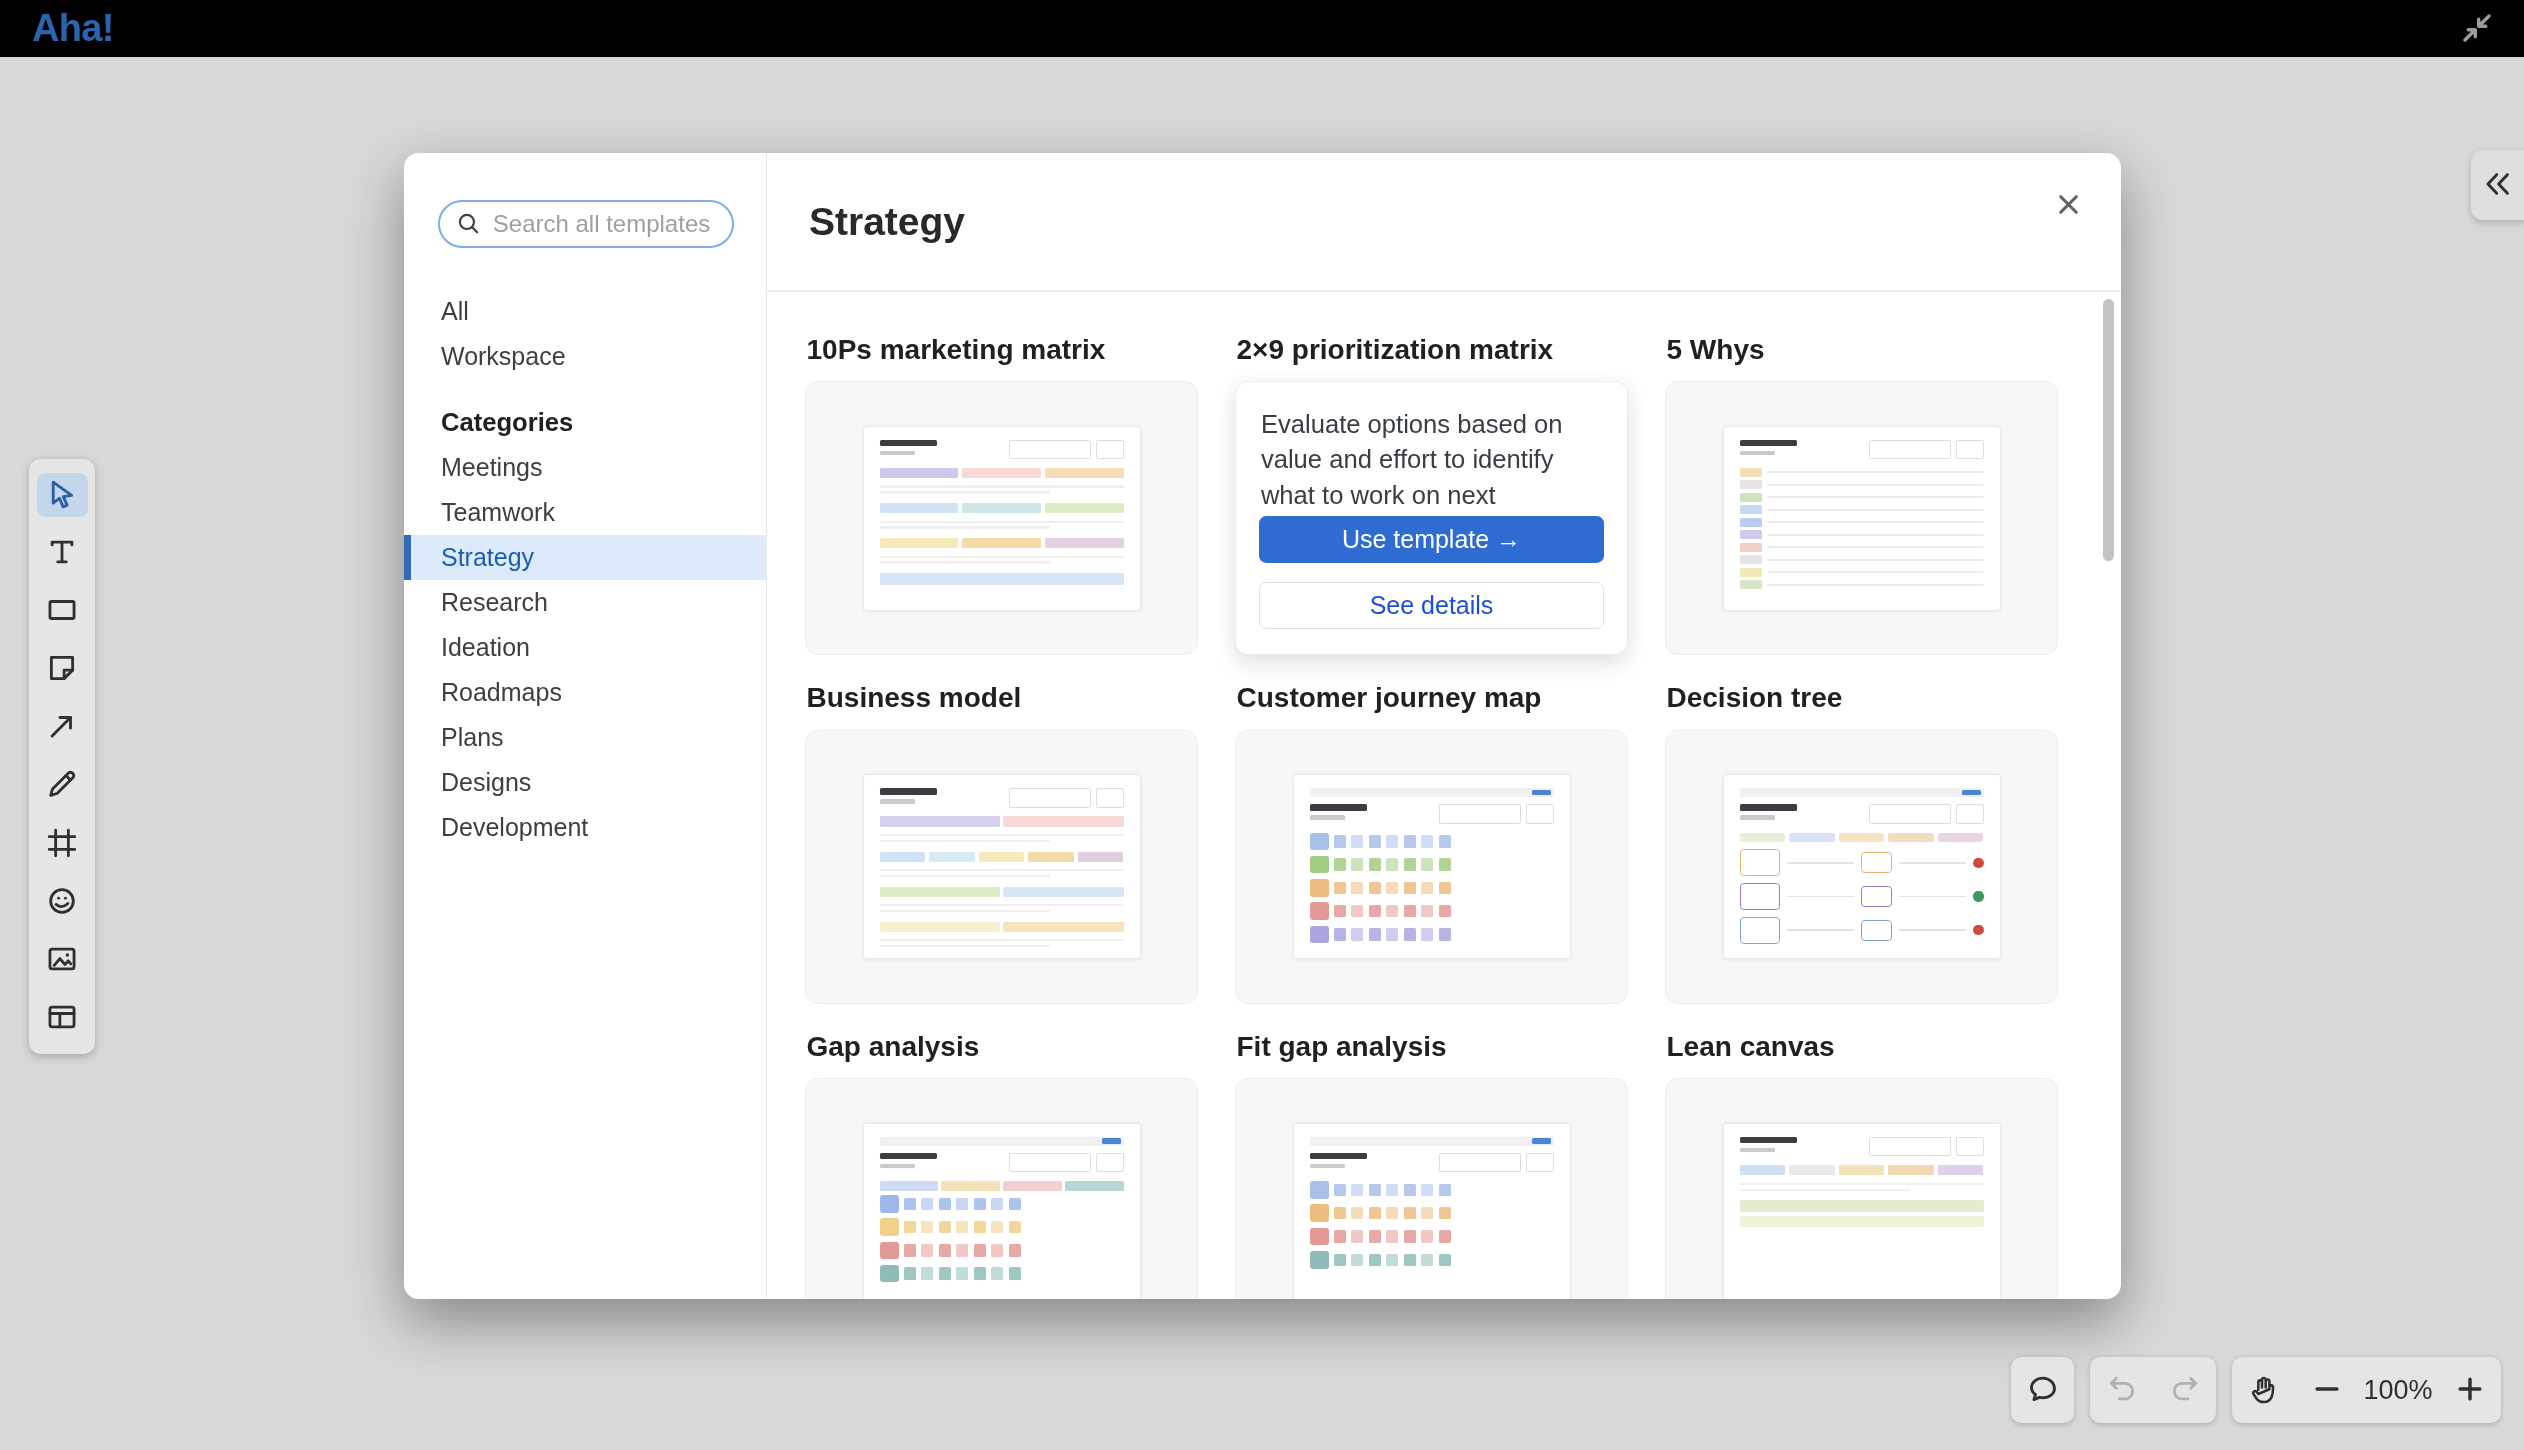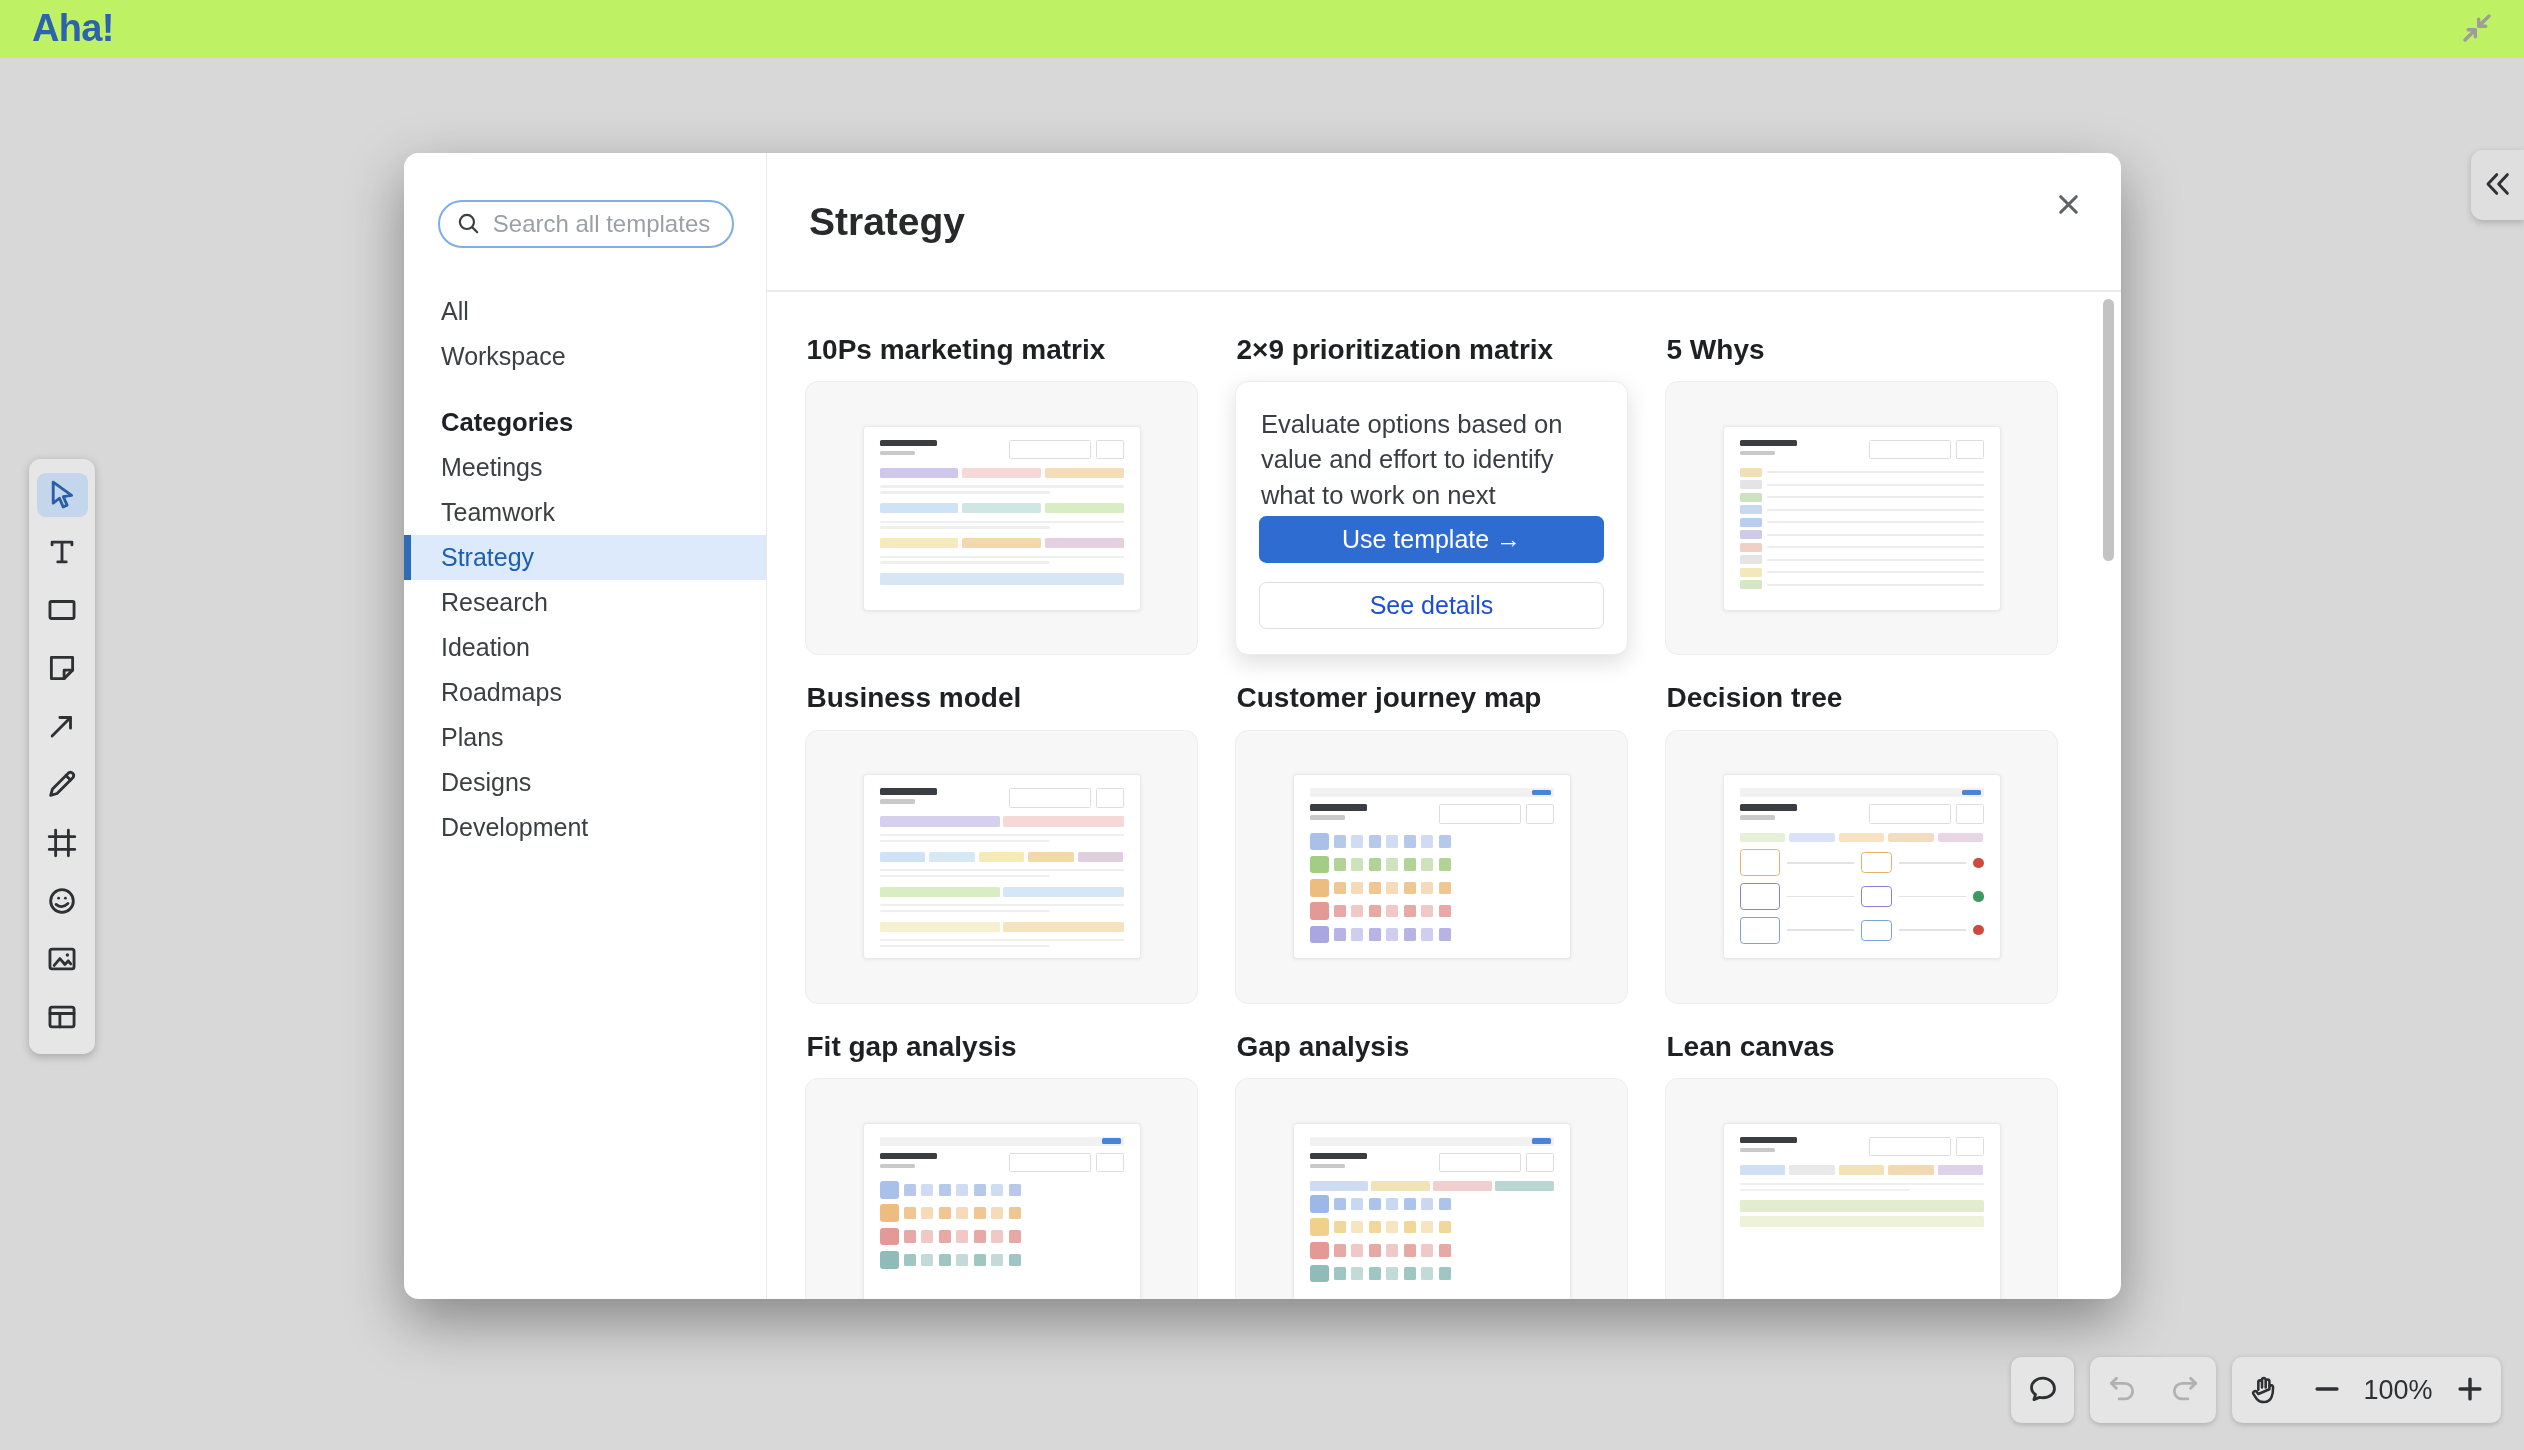--- a/index.html
+++ b/index.html
@@ -2,21 +2,21 @@
 <html style="font-size:11.7px"><head>
 <meta charset="utf-8">
 <style>
   html,body{margin:0;padding:0;}
   body{
     width:2525px;height:1451px;position:relative;overflow:hidden;
     background:#d8d8d8;font-family:"Liberation Sans",sans-serif;
     -webkit-font-smoothing:antialiased;
   }
   
-  .topbar{position:absolute;left:0;top:0;width:100%;height:57px;background:#bef264;border-bottom:1.5px solid #d2d2d2;text-decoration:underline;}
+  .topbar{position:absolute;left:0;top:0;width:100%;height:57px;background:#000000;border-bottom:1.5px solid #d2d2d2;text-decoration:underline;}
   .logo{position:absolute;left:32px;top:7.3px;font-size:38px;font-weight:800;color:#2b64ad;letter-spacing:-0.7px;}
   .win-collapse{position:absolute;right:29px;top:10.2px;width:38px;height:38px;color:#9c9c9c;display:flex;align-items:center;justify-content:center;cursor:pointer;}
   .win-collapse svg{width:34px;height:34px;}
 
   
   .toolbar{
     position:absolute;left:29px;top:459px;width:66px;height:595px;border-radius:11.7px;
     background:#e6e6e7;box-shadow:0 2.2px 8.8px rgba(0,0,0,.22);
     display:flex;flex-direction:column;align-items:center;justify-content:space-around;padding:7.3px 0;box-sizing:border-box;
   }
@@ -510,20 +510,84 @@
                 <div class="tr-box" style="border-color:#7ba3d6"></div>
                 <div class="tr-line"></div>
                 <div class="tr-box sm" style="border-color:#7ba3d6"></div>
                 <div class="tr-line"></div>
                 <div class="tr-dot" style="background:#cf4a3e"></div>
               </div>
             </div>
           </div>
         </div>
         <div class="tile">
+          <h3 class="tile-title">Gap analysis</h3>
+          <div class="card">
+            <div class="thumb">
+              <div class="s-chrome"></div>
+              <div class="th-head">
+                <div class="th-title">
+                  <div class="l1"></div>
+                  <div class="l2"></div>
+                </div>
+                <div class="th-inputs">
+                  <div class="b1"></div>
+                  <div class="b2"></div>
+                </div>
+              </div>
+              <div class="t-band">
+                <div class="t-cell" style="background:#cddcf3"></div>
+                <div class="t-cell" style="background:#f2e2b8"></div>
+                <div class="t-cell" style="background:#f1cfcf"></div>
+                <div class="t-cell" style="background:#b9d6d2"></div>
+              </div>
+              <div class="s-row">
+                <div class="s-big" style="background:#9db8e8"></div>
+                <div class="s-sq" style="background:#9db8e8;opacity:.85"></div>
+                <div class="s-sq" style="background:#9db8e8;opacity:.55"></div>
+                <div class="s-sq" style="background:#9db8e8;opacity:.85"></div>
+                <div class="s-sq" style="background:#9db8e8;opacity:.55"></div>
+                <div class="s-sq" style="background:#9db8e8;opacity:.85"></div>
+                <div class="s-sq" style="background:#9db8e8;opacity:.55"></div>
+                <div class="s-sq" style="background:#9db8e8;opacity:.85"></div>
+              </div>
+              <div class="s-row">
+                <div class="s-big" style="background:#f0d08a"></div>
+                <div class="s-sq" style="background:#f0d08a;opacity:.85"></div>
+                <div class="s-sq" style="background:#f0d08a;opacity:.55"></div>
+                <div class="s-sq" style="background:#f0d08a;opacity:.85"></div>
+                <div class="s-sq" style="background:#f0d08a;opacity:.55"></div>
+                <div class="s-sq" style="background:#f0d08a;opacity:.85"></div>
+                <div class="s-sq" style="background:#f0d08a;opacity:.55"></div>
+                <div class="s-sq" style="background:#f0d08a;opacity:.85"></div>
+              </div>
+              <div class="s-row">
+                <div class="s-big" style="background:#e39a97"></div>
+                <div class="s-sq" style="background:#e39a97;opacity:.85"></div>
+                <div class="s-sq" style="background:#e39a97;opacity:.55"></div>
+                <div class="s-sq" style="background:#e39a97;opacity:.85"></div>
+                <div class="s-sq" style="background:#e39a97;opacity:.55"></div>
+                <div class="s-sq" style="background:#e39a97;opacity:.85"></div>
+                <div class="s-sq" style="background:#e39a97;opacity:.55"></div>
+                <div class="s-sq" style="background:#e39a97;opacity:.85"></div>
+              </div>
+              <div class="s-row">
+                <div class="s-big" style="background:#8fbcb8"></div>
+                <div class="s-sq" style="background:#8fbcb8;opacity:.85"></div>
+                <div class="s-sq" style="background:#8fbcb8;opacity:.55"></div>
+                <div class="s-sq" style="background:#8fbcb8;opacity:.85"></div>
+                <div class="s-sq" style="background:#8fbcb8;opacity:.55"></div>
+                <div class="s-sq" style="background:#8fbcb8;opacity:.85"></div>
+                <div class="s-sq" style="background:#8fbcb8;opacity:.55"></div>
+                <div class="s-sq" style="background:#8fbcb8;opacity:.85"></div>
+              </div>
+            </div>
+          </div>
+        </div>
+        <div class="tile">
           <h3 class="tile-title">Fit gap analysis</h3>
           <div class="card">
             <div class="thumb">
               <div class="s-chrome"></div>
               <div class="th-head">
                 <div class="th-title">
                   <div class="l1"></div>
                   <div class="l2"></div>
                 </div>
                 <div class="th-inputs">
@@ -543,84 +607,20 @@
               </div>
               <div class="s-row">
                 <div class="s-big" style="background:#edbd80"></div>
                 <div class="s-sq" style="background:#edbd80;opacity:.85"></div>
                 <div class="s-sq" style="background:#edbd80;opacity:.55"></div>
                 <div class="s-sq" style="background:#edbd80;opacity:.85"></div>
                 <div class="s-sq" style="background:#edbd80;opacity:.55"></div>
                 <div class="s-sq" style="background:#edbd80;opacity:.85"></div>
                 <div class="s-sq" style="background:#edbd80;opacity:.55"></div>
                 <div class="s-sq" style="background:#edbd80;opacity:.85"></div>
-              </div>
-              <div class="s-row">
-                <div class="s-big" style="background:#e39a97"></div>
-                <div class="s-sq" style="background:#e39a97;opacity:.85"></div>
-                <div class="s-sq" style="background:#e39a97;opacity:.55"></div>
-                <div class="s-sq" style="background:#e39a97;opacity:.85"></div>
-                <div class="s-sq" style="background:#e39a97;opacity:.55"></div>
-                <div class="s-sq" style="background:#e39a97;opacity:.85"></div>
-                <div class="s-sq" style="background:#e39a97;opacity:.55"></div>
-                <div class="s-sq" style="background:#e39a97;opacity:.85"></div>
-              </div>
-              <div class="s-row">
-                <div class="s-big" style="background:#8fbcb8"></div>
-                <div class="s-sq" style="background:#8fbcb8;opacity:.85"></div>
-                <div class="s-sq" style="background:#8fbcb8;opacity:.55"></div>
-                <div class="s-sq" style="background:#8fbcb8;opacity:.85"></div>
-                <div class="s-sq" style="background:#8fbcb8;opacity:.55"></div>
-                <div class="s-sq" style="background:#8fbcb8;opacity:.85"></div>
-                <div class="s-sq" style="background:#8fbcb8;opacity:.55"></div>
-                <div class="s-sq" style="background:#8fbcb8;opacity:.85"></div>
-              </div>
-            </div>
-          </div>
-        </div>
-        <div class="tile">
-          <h3 class="tile-title">Gap analysis</h3>
-          <div class="card">
-            <div class="thumb">
-              <div class="s-chrome"></div>
-              <div class="th-head">
-                <div class="th-title">
-                  <div class="l1"></div>
-                  <div class="l2"></div>
-                </div>
-                <div class="th-inputs">
-                  <div class="b1"></div>
-                  <div class="b2"></div>
-                </div>
-              </div>
-              <div class="t-band">
-                <div class="t-cell" style="background:#cddcf3"></div>
-                <div class="t-cell" style="background:#f2e2b8"></div>
-                <div class="t-cell" style="background:#f1cfcf"></div>
-                <div class="t-cell" style="background:#b9d6d2"></div>
-              </div>
-              <div class="s-row">
-                <div class="s-big" style="background:#9db8e8"></div>
-                <div class="s-sq" style="background:#9db8e8;opacity:.85"></div>
-                <div class="s-sq" style="background:#9db8e8;opacity:.55"></div>
-                <div class="s-sq" style="background:#9db8e8;opacity:.85"></div>
-                <div class="s-sq" style="background:#9db8e8;opacity:.55"></div>
-                <div class="s-sq" style="background:#9db8e8;opacity:.85"></div>
-                <div class="s-sq" style="background:#9db8e8;opacity:.55"></div>
-                <div class="s-sq" style="background:#9db8e8;opacity:.85"></div>
-              </div>
-              <div class="s-row">
-                <div class="s-big" style="background:#f0d08a"></div>
-                <div class="s-sq" style="background:#f0d08a;opacity:.85"></div>
-                <div class="s-sq" style="background:#f0d08a;opacity:.55"></div>
-                <div class="s-sq" style="background:#f0d08a;opacity:.85"></div>
-                <div class="s-sq" style="background:#f0d08a;opacity:.55"></div>
-                <div class="s-sq" style="background:#f0d08a;opacity:.85"></div>
-                <div class="s-sq" style="background:#f0d08a;opacity:.55"></div>
-                <div class="s-sq" style="background:#f0d08a;opacity:.85"></div>
               </div>
               <div class="s-row">
                 <div class="s-big" style="background:#e39a97"></div>
                 <div class="s-sq" style="background:#e39a97;opacity:.85"></div>
                 <div class="s-sq" style="background:#e39a97;opacity:.55"></div>
                 <div class="s-sq" style="background:#e39a97;opacity:.85"></div>
                 <div class="s-sq" style="background:#e39a97;opacity:.55"></div>
                 <div class="s-sq" style="background:#e39a97;opacity:.85"></div>
                 <div class="s-sq" style="background:#e39a97;opacity:.55"></div>
                 <div class="s-sq" style="background:#e39a97;opacity:.85"></div>

